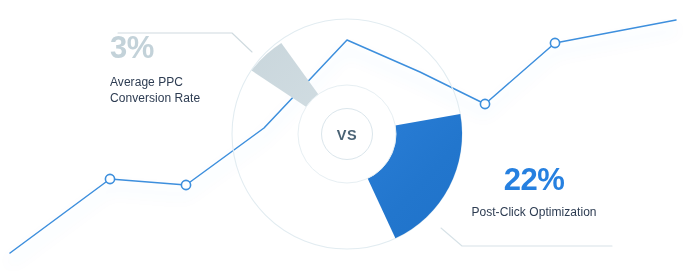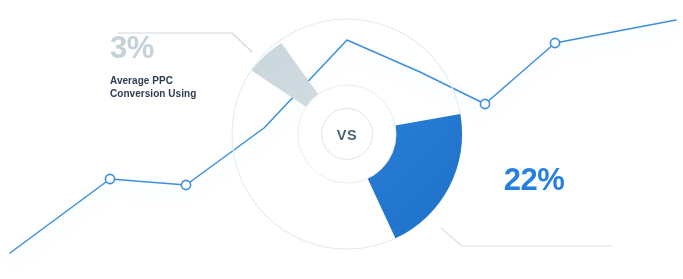--- a/index.html
+++ b/index.html
@@ -53,22 +53,22 @@
     font-size: 31px;
     color: #c3d2d9;
     margin-bottom: 9px;
   }
   #landing-value {
     font-size: 31px;
     color: #2680e0;
     margin-bottom: 7px;
   }
   .stat-desc {
-    font-size: 10px;
-    font-weight: bold;
+    font-size: 12px;
+    font-weight: normal;
     color: #2d3c52;
     line-height: 1.38;
     letter-spacing: 0.05px;
   }
   .vs-text {
     font-size: 14.5px;
     font-weight: bold;
     fill: #4a6375;
     letter-spacing: 0.6px;
   }
@@ -123,23 +123,24 @@
 
     <circle cx="347" cy="134" r="25.5" fill="#ffffff" stroke="#dbe6ec" stroke-width="1"></circle>
 
     <text x="347" y="139.5" text-anchor="middle" class="vs-text">VS</text>
   </svg>
 
   <div class="label-block" id="label-ppc">
     <div class="stat-value" id="ppc-value">3%</div>
     <div class="stat-desc">
       <div>Average PPC</div>
-      <div>Conversion Using</div>
+      <div>Conversion Rate</div>
     </div>
   </div>
 
   <div class="label-block" id="label-landing">
     <div class="stat-value" id="landing-value">22%</div>
     <div class="stat-desc">
+      <div>Post-Click Optimization</div>
     </div>
   </div>
 
 </div>
 
 </body></html>

